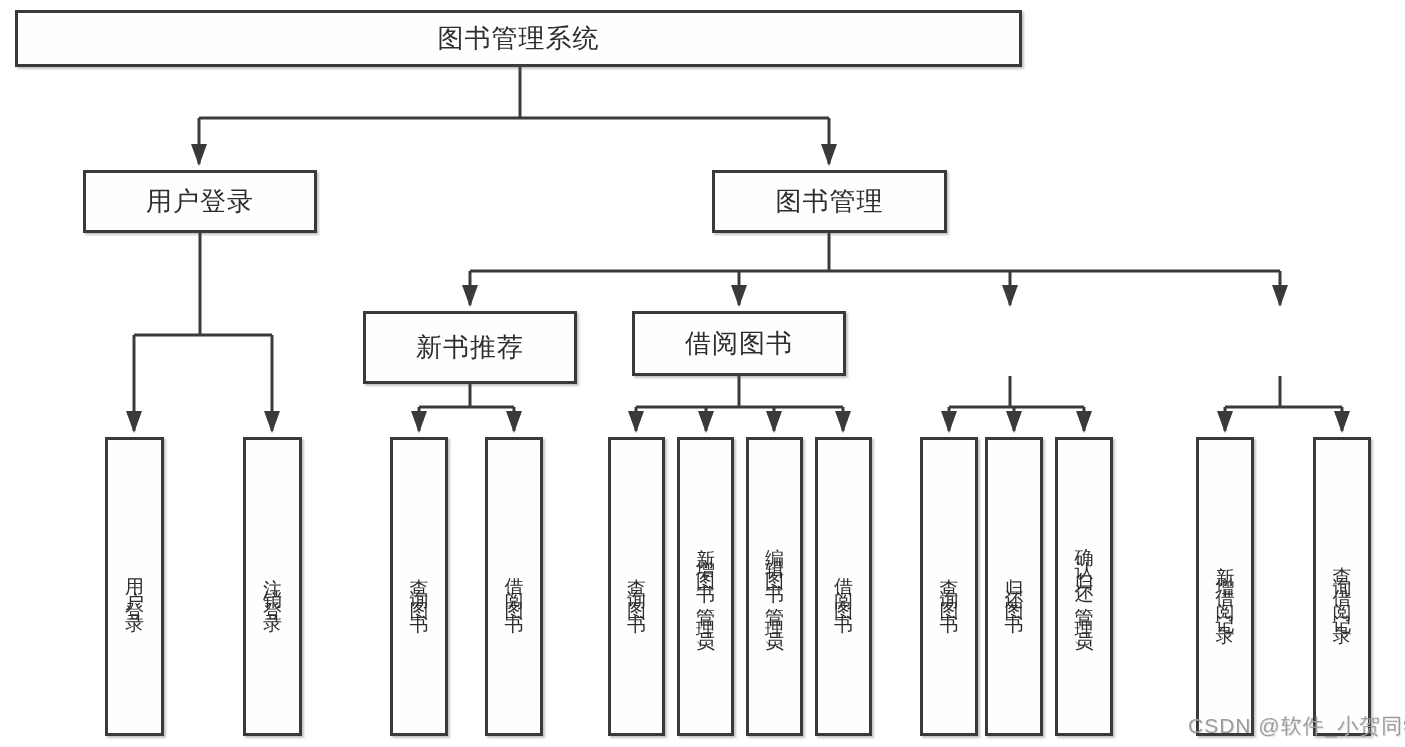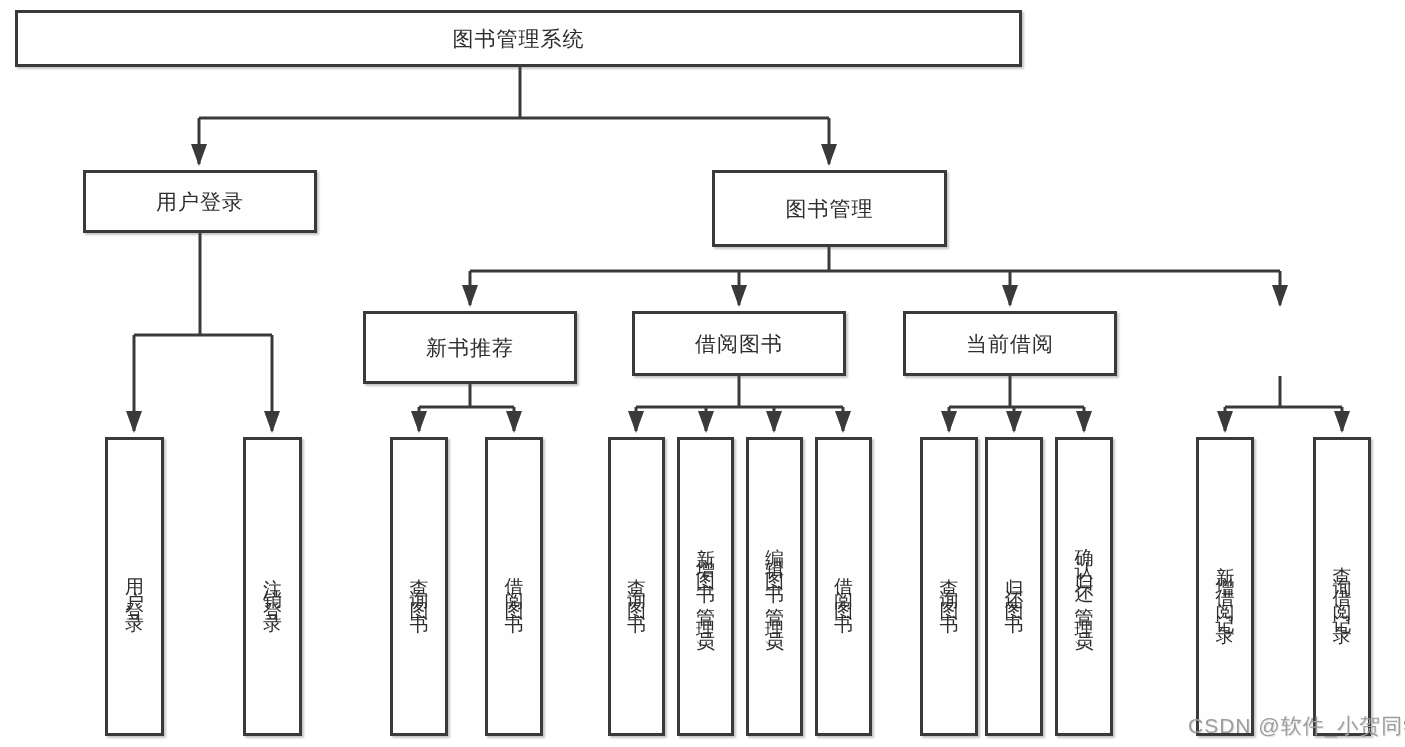--- a/index.html
+++ b/index.html
@@ -24,21 +24,21 @@
   .node {
     position: absolute;
     box-sizing: border-box;
     background: #fefefe;
     border: 3px solid #3a3a3a;
     box-shadow: 2px 2px 2px rgba(90,90,90,0.35);
     display: flex;
     align-items: center;
     justify-content: center;
     color: #2d2d2d;
-    font-size: 21px;
+    font-size: 26px;
     letter-spacing: 1px;
     text-align: center;
   }
   .leaf {
     writing-mode: vertical-rl;
     text-orientation: mixed;
     font-size: 19px;
     letter-spacing: 12px;
     padding: 8px 0;
   }
@@ -104,25 +104,24 @@
       <path d="M1280 376 V407"></path>
       <path d="M1225 407 H1342"></path>
       <path d="M1225 407 V431" marker-end="url(#arr)"></path>
       <path d="M1342 407 V431" marker-end="url(#arr)"></path>
     </g>
   </svg>
 
   <div class="node" style="left:15px; top:10px; width:1007px; height:57px;">图书管理系统</div>
 
   <div class="node" style="left:83px; top:170px; width:234px; height:63px;">用户登录</div>
-  <div class="node" style="left:712px; top:170px; width:235px; height:77px;">图书管理</div>
+  <div class="node" style="left:712px; top:170px; width:235px; height:63px;">图书管理</div>
 
   <div class="node" style="left:363px; top:311px; width:214px; height:73px;">新书推荐</div>
   <div class="node" style="left:632px; top:311px; width:214px; height:65px;">借阅图书</div>
-  <div class="node" style="left:903px; top:311px; width:214px; height:65px;">当前借阅</div>
 
   <div class="node leaf" style="left:105px; top:437px; width:59px; height:299px;">用户登录</div>
   <div class="node leaf" style="left:243px; top:437px; width:59px; height:299px;">注销登录</div>
 
   <div class="node leaf" style="left:390px; top:437px; width:58px; height:299px;">查询图书</div>
   <div class="node leaf" style="left:485px; top:437px; width:58px; height:299px;">借阅图书</div>
 
   <div class="node leaf" style="left:608px; top:437px; width:57px; height:299px;">查询图书</div>
   <div class="node leaf" style="left:677px; top:437px; width:57px; height:299px;">新增图书（管理员）</div>
   <div class="node leaf" style="left:746px; top:437px; width:57px; height:299px;">编辑图书（管理员）</div>

